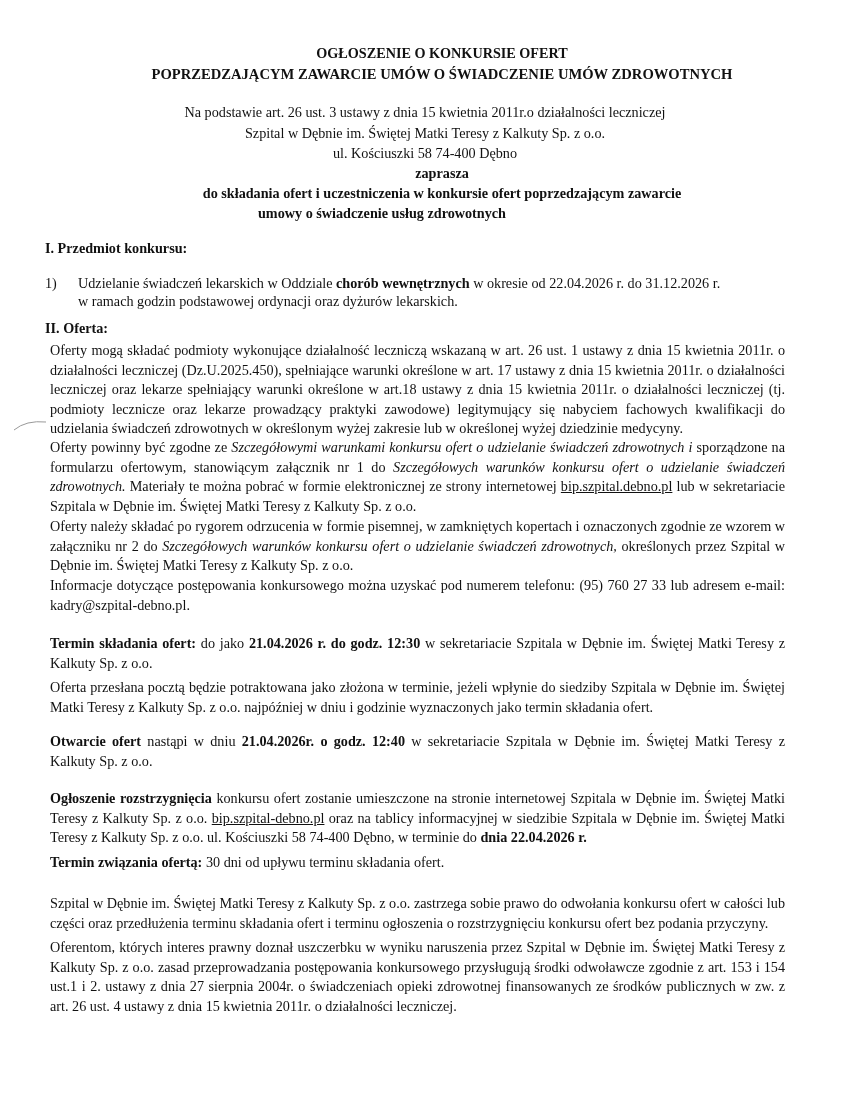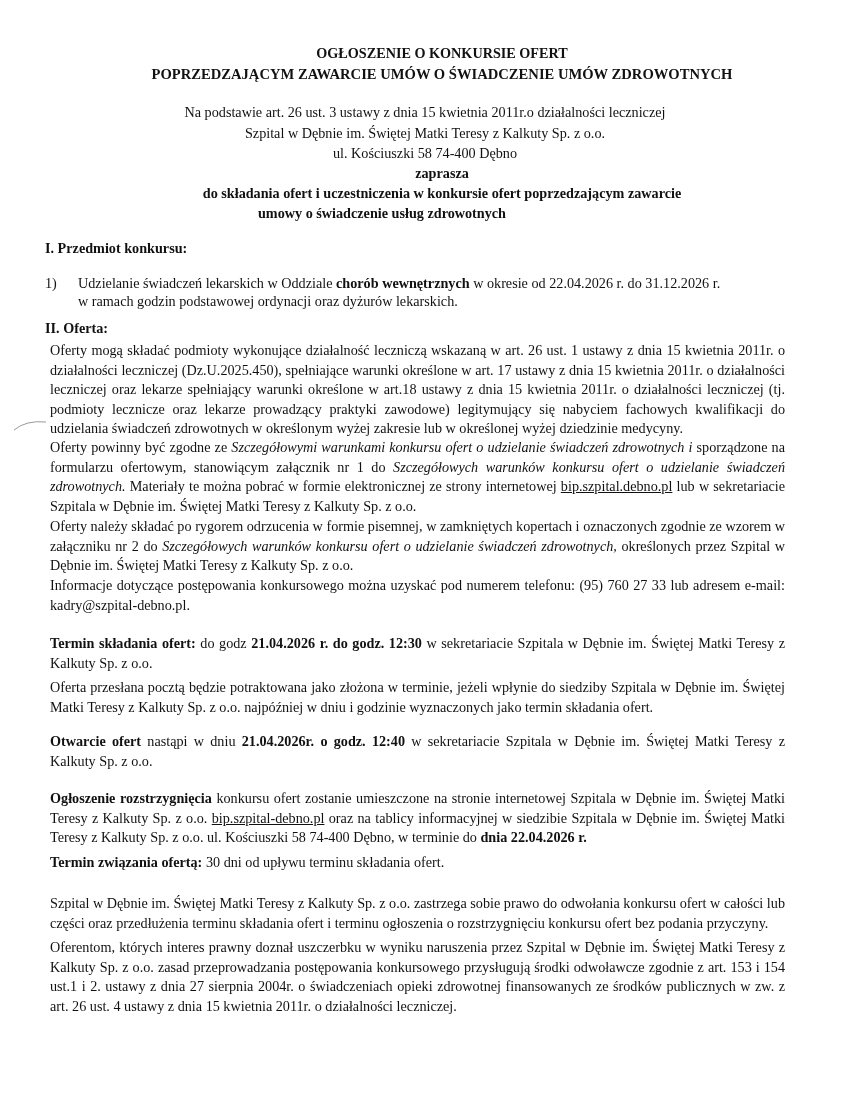--- a/index.html
+++ b/index.html
@@ -62,21 +62,21 @@
 
   <div class="blk" style="top:512px;">
     <p class="lastline"><span>Oferty należy składać po rygorem odrzucenia w formie pisemnej, w zamkniętych kopertach i oznaczonych zgodnie ze wzorem w załączniku nr 2 do </span><i>Szczegółowych warunków konkursu ofert o udzielanie świadczeń zdrowotnych,</i><span> określonych przez Szpital w Dębnie im. Świętej Matki Teresy z Kalkuty Sp. z o.o.</span></p>
   </div>
 
   <div class="blk" style="top:571px;">
     <p class="lastline">Informacje dotyczące postępowania konkursowego można uzyskać pod numerem telefonu: (95) 760 27 33 lub adresem e-mail: kadry@szpital-debno.pl.</p>
   </div>
 
   <div class="blk" style="top:629px;">
-    <p class="lastline"><b>Termin składania ofert:</b><span> do godz </span><b>21.04.2026 r. do godz. 12:30</b><span> w sekretariacie Szpitala w Dębnie im. Świętej Matki Teresy z Kalkuty Sp. z o.o.</span></p>
+    <p class="lastline"><b>Termin składania ofert:</b><span> do jako </span><b>21.04.2026 r. do godz. 12:30</b><span> w sekretariacie Szpitala w Dębnie im. Świętej Matki Teresy z Kalkuty Sp. z o.o.</span></p>
     <p class="lastline">Oferta przesłana pocztą będzie potraktowana jako złożona w terminie, jeżeli wpłynie do siedziby Szpitala w Dębnie im. Świętej Matki Teresy z Kalkuty Sp. z o.o. najpóźniej w dniu  i godzinie wyznaczonych jako termin składania ofert.</p>
   </div>
 
   <div class="blk" style="top:727px;">
     <p class="lastline"><b>Otwarcie ofert</b><span> nastąpi w dniu </span><b>21.04.2026r.  o godz. 12:40</b><span> w sekretariacie Szpitala w Dębnie im. Świętej Matki Teresy z Kalkuty Sp. z o.o.</span></p>
   </div>
 
   <div class="blk" style="top:784px;">
     <p class="lastline"><b>Ogłoszenie rozstrzygnięcia</b><span> konkursu ofert zostanie umieszczone  na stronie  internetowej Szpitala w Dębnie im. Świętej Matki Teresy z Kalkuty Sp. z o.o. </span><span class="link">bip.szpital-debno.pl</span><span> oraz na tablicy informacyjnej w siedzibie Szpitala  w Dębnie im. Świętej Matki Teresy z Kalkuty Sp. z o.o. ul. Kościuszki 58 74-400 Dębno, w terminie do </span><b>dnia 22.04.2026 r.</b></p>
     <p class="lastline"><b>Termin związania ofertą:</b><span> 30 dni od upływu terminu składania ofert.</span></p>

